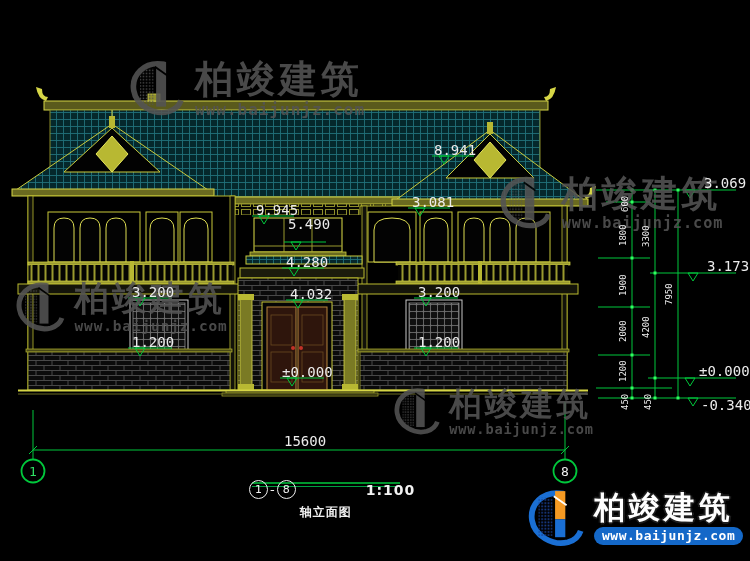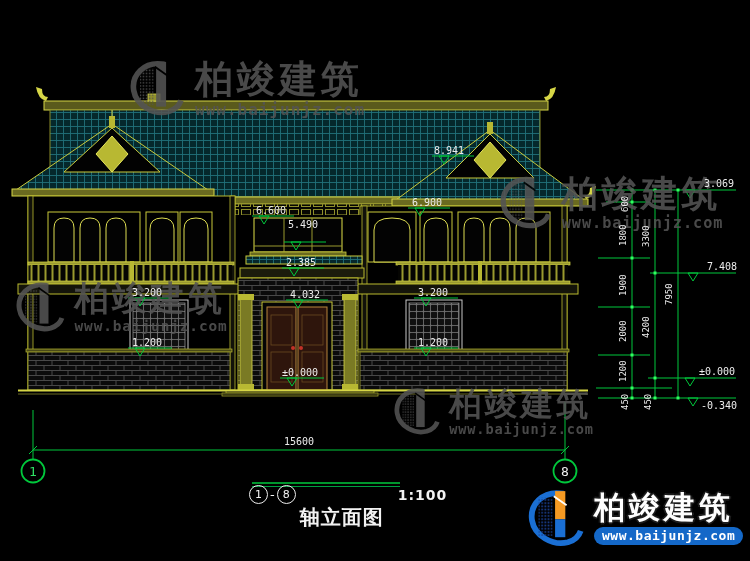--- a/index.html
+++ b/index.html
@@ -1,19 +1,19 @@
 <!DOCTYPE html>
 <html><head>
 <meta charset="utf-8">
 <style>
   html,body{margin:0;padding:0;background:#000;}
   #canvas{position:relative;width:750px;height:561px;background:#000;overflow:hidden;
           font-family:"DejaVu Sans Mono","Liberation Mono",monospace;}
   #bg-svg{position:absolute;left:0;top:0;z-index:1;}
-  .dim{position:absolute;z-index:10;color:#ecectc;color:#ececec;font-size:10px;line-height:9px;white-space:nowrap;}
+  .dim{position:absolute;z-index:10;color:#ecectc;color:#ececec;font-size:14px;line-height:9px;white-space:nowrap;}
   .dimv{position:absolute;z-index:10;color:#ececec;font-size:9px;line-height:10px;white-space:nowrap;
         transform:rotate(-90deg);transform-origin:left top;}
   .axis-num{position:absolute;z-index:11;width:24px;text-align:center;font-size:13px;line-height:13px;color:#2fe063;}
   .axis-num.white{color:#f2f2f2;}
   
   .wm{position:absolute;z-index:5;display:flex;align-items:center;opacity:.88;color:#545454;}
   .wm .wm-txt{margin-left:9px;}
   .wm .wm-brand{font-family:"DejaVu Sans","Liberation Sans",sans-serif;font-weight:bold;
                 font-size:38px;line-height:40px;letter-spacing:4px;}
   .wm .wm-url{font-family:"DejaVu Sans Mono","Liberation Mono",monospace;font-weight:bold;
@@ -26,21 +26,21 @@
                  text-shadow:-2px 0 #1c1c1c,2px 0 #1c1c1c,0 -2px #1c1c1c,0 2px #1c1c1c,1px 1px #1c1c1c,-1px -1px #1c1c1c;}
   .brand .b-url{display:inline-block;margin-top:3px;background:#1468c8;color:#fff;border-radius:9px;
                 font-family:"DejaVu Sans Mono","Liberation Mono",monospace;font-weight:bold;
                 font-size:13px;line-height:16px;padding:1px 8px;letter-spacing:.5px;}
   
   .title{position:absolute;z-index:11;left:249px;top:458px;display:flex;align-items:center;color:#f2f2f2;
          font-family:"DejaVu Sans","Liberation Sans",sans-serif;}
   .title .circ{display:inline-block;width:17px;height:17px;border:1.4px solid #ededed;border-radius:50%;
                font-size:11px;line-height:17px;text-align:center;}
   .title .t-sep{margin:0 2px;font-size:13px;}
-  .title .t-name{margin-left:4px;font-size:20px;font-weight:bold;letter-spacing:1px;margin-top:46px;}
+  .title .t-name{margin-left:4px;font-size:12px;font-weight:bold;letter-spacing:1px;margin-top:46px;}
   .title .t-scale{margin-left:14px;font-size:14px;font-weight:bold;letter-spacing:1px;}
 </style>
 </head>
 <body>
 
 <div id="canvas">
 
   <svg width="0" height="0" style="position:absolute">
     <defs>
       <pattern id="tiles" width="7" height="7" patternUnits="userSpaceOnUse">
@@ -267,33 +267,33 @@
       <path d="M565 402 V459"></path>
       <path d="M29 454 L37 446 M561 454 L569 446"></path>
       <circle cx="33" cy="471" r="11.5" stroke-width="1.8"></circle>
       <circle cx="565" cy="471" r="11.5" stroke-width="1.8"></circle>
       <path d="M252 483 H400" stroke-width="1.6"></path>
       <path d="M252 486.5 H400" stroke="#00a040"></path>
     </g>
   </svg>
 
   <div class="dim" style="left:434px;top:146px">8.941</div>
-  <div class="dim" style="left:256px;top:206px">6.600</div>
+  <div class="dim" style="left:256px;top:206px">9.945</div>
   <div class="dim" style="left:288px;top:220px">5.490</div>
-  <div class="dim" style="left:412px;top:198px">6.900</div>
-  <div class="dim" style="left:286px;top:258px">2.385</div>
+  <div class="dim" style="left:412px;top:198px">3.081</div>
+  <div class="dim" style="left:286px;top:258px">4.280</div>
   <div class="dim" style="left:290px;top:290px">4.032</div>
   <div class="dim" style="left:282px;top:368px">±0.000</div>
   <div class="dim" style="left:132px;top:288px">3.200</div>
   <div class="dim" style="left:132px;top:338px">1.200</div>
   <div class="dim" style="left:418px;top:288px">3.200</div>
   <div class="dim" style="left:418px;top:338px">1.200</div>
 
   <div class="dim" style="left:704px;top:179px">3.069</div>
-  <div class="dim" style="left:707px;top:262px">7.408</div>
+  <div class="dim" style="left:707px;top:262px">3.173</div>
   <div class="dim" style="left:699px;top:367px">±0.000</div>
   <div class="dim" style="left:701px;top:401px">-0.340</div>
 
   <div class="dimv" style="left:620px;top:212px">600</div>
   <div class="dimv" style="left:618px;top:246px">1800</div>
   <div class="dimv" style="left:618px;top:296px">1900</div>
   <div class="dimv" style="left:618px;top:342px">2000</div>
   <div class="dimv" style="left:618px;top:382px">1200</div>
   <div class="dimv" style="left:620px;top:410px">450</div>
   <div class="dimv" style="left:641px;top:247px">3300</div>

